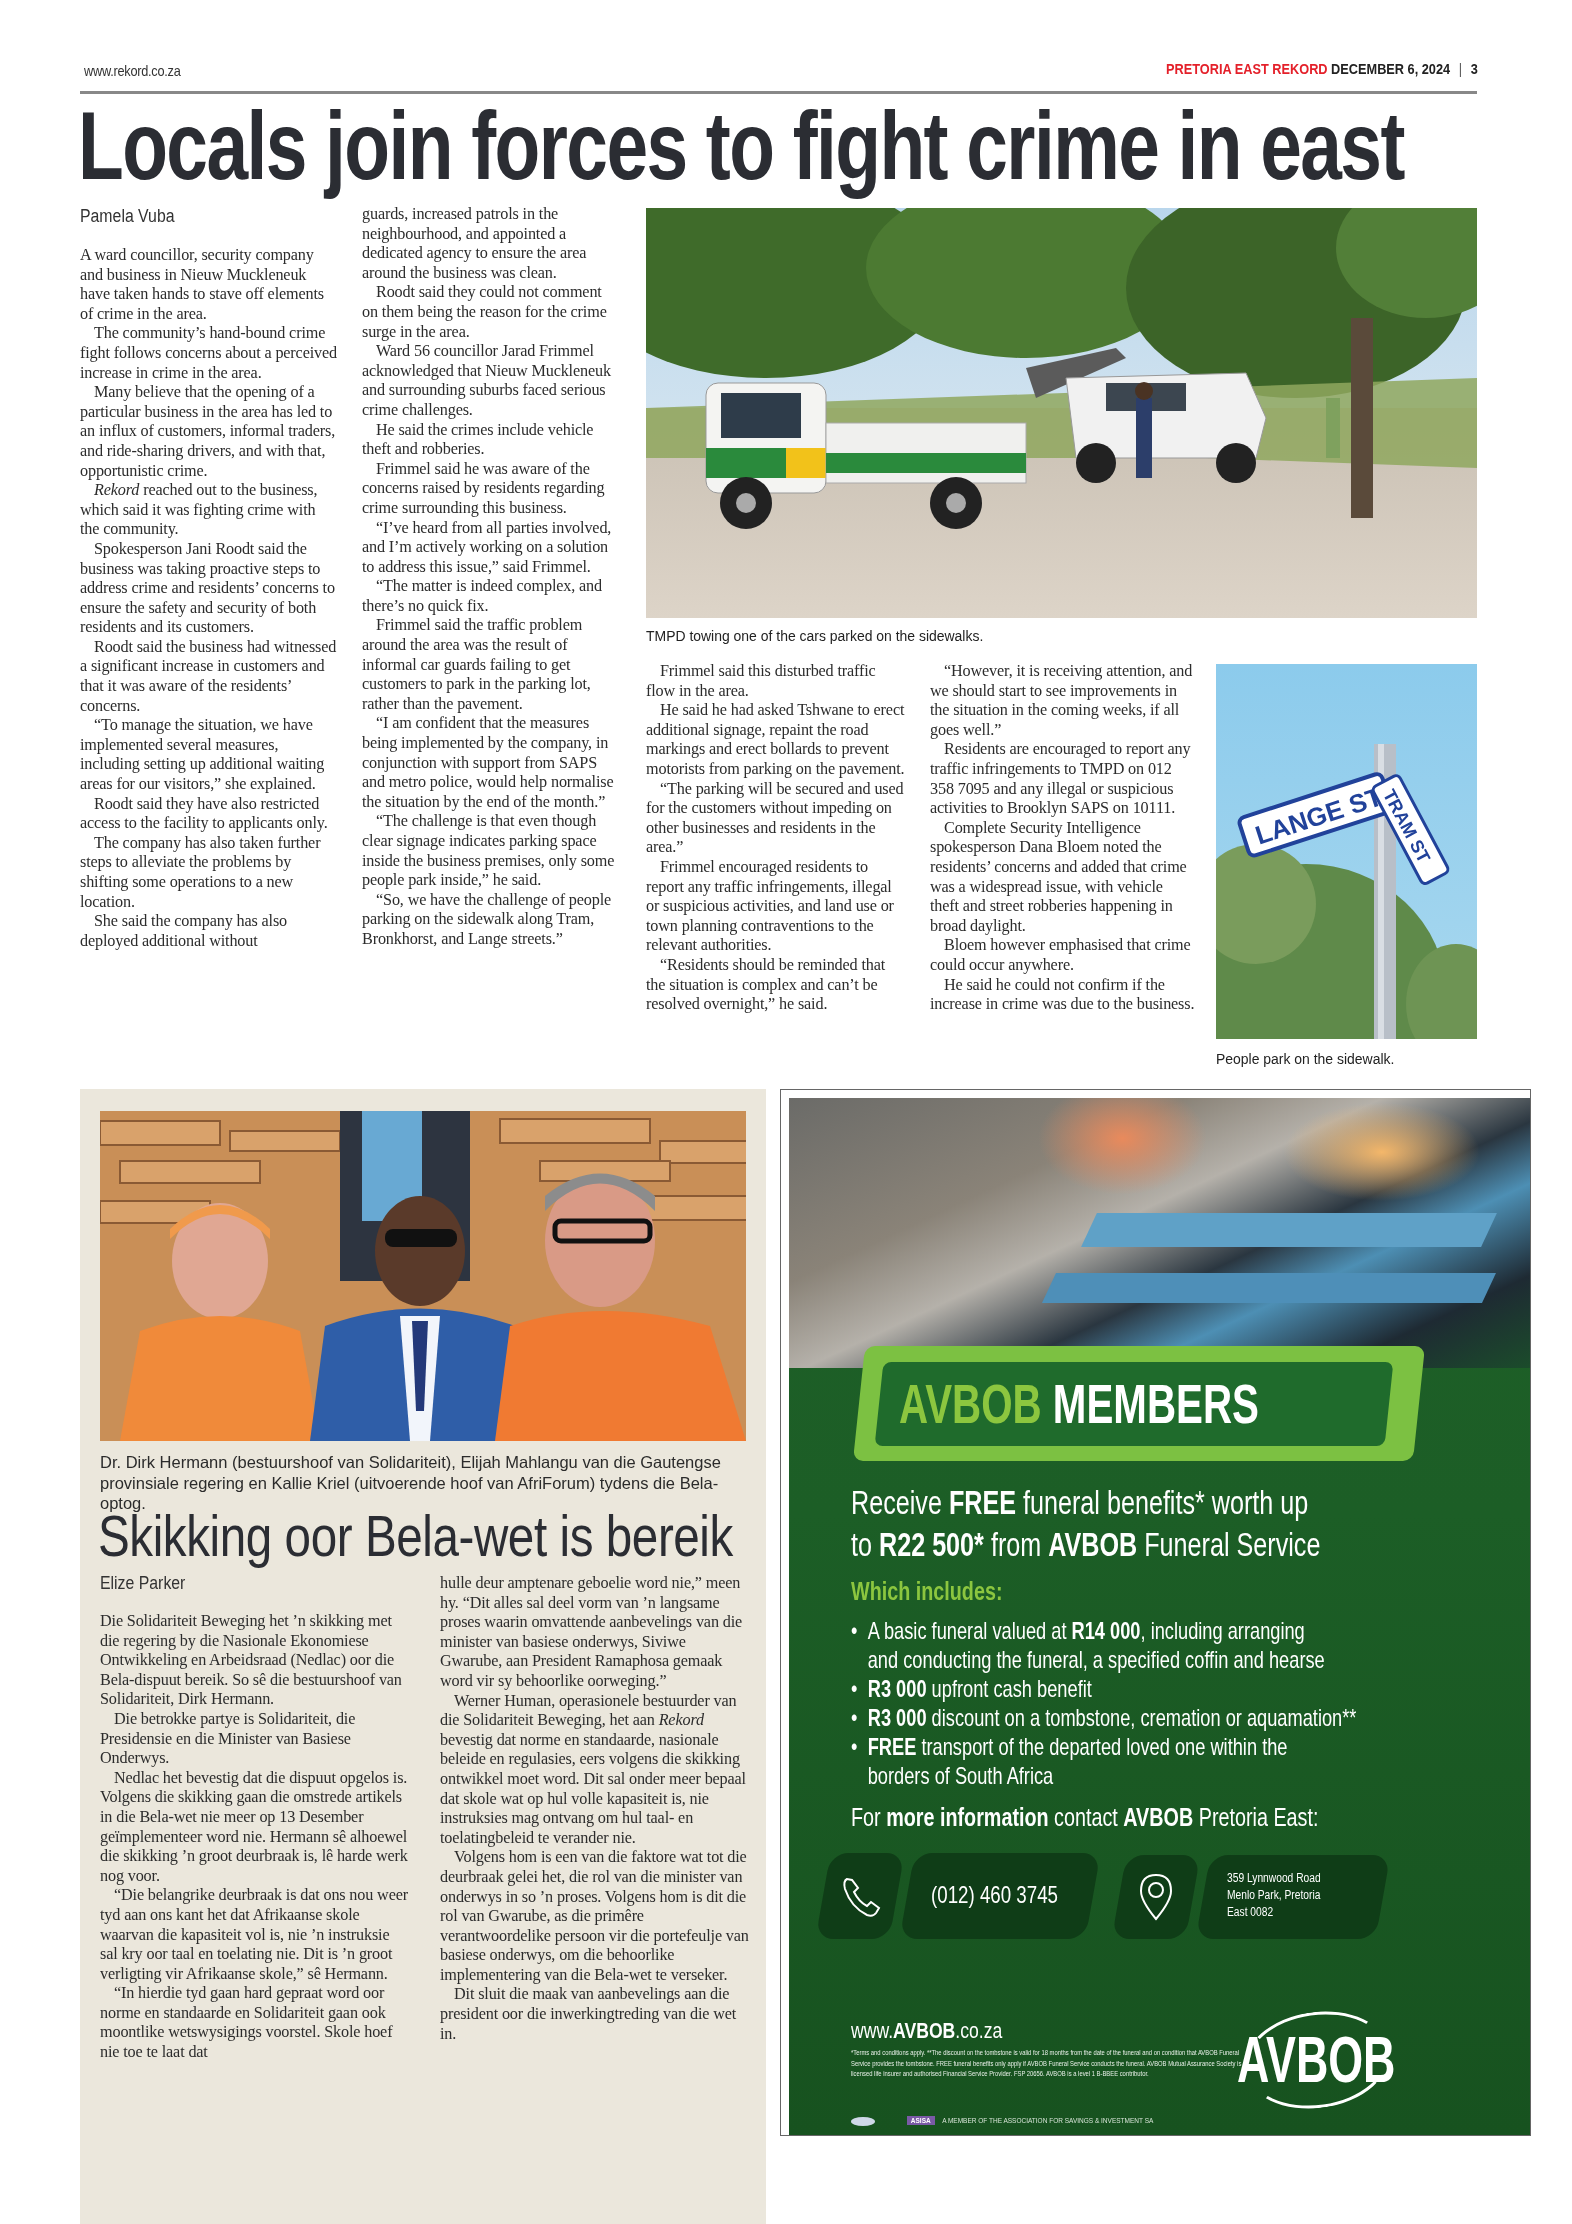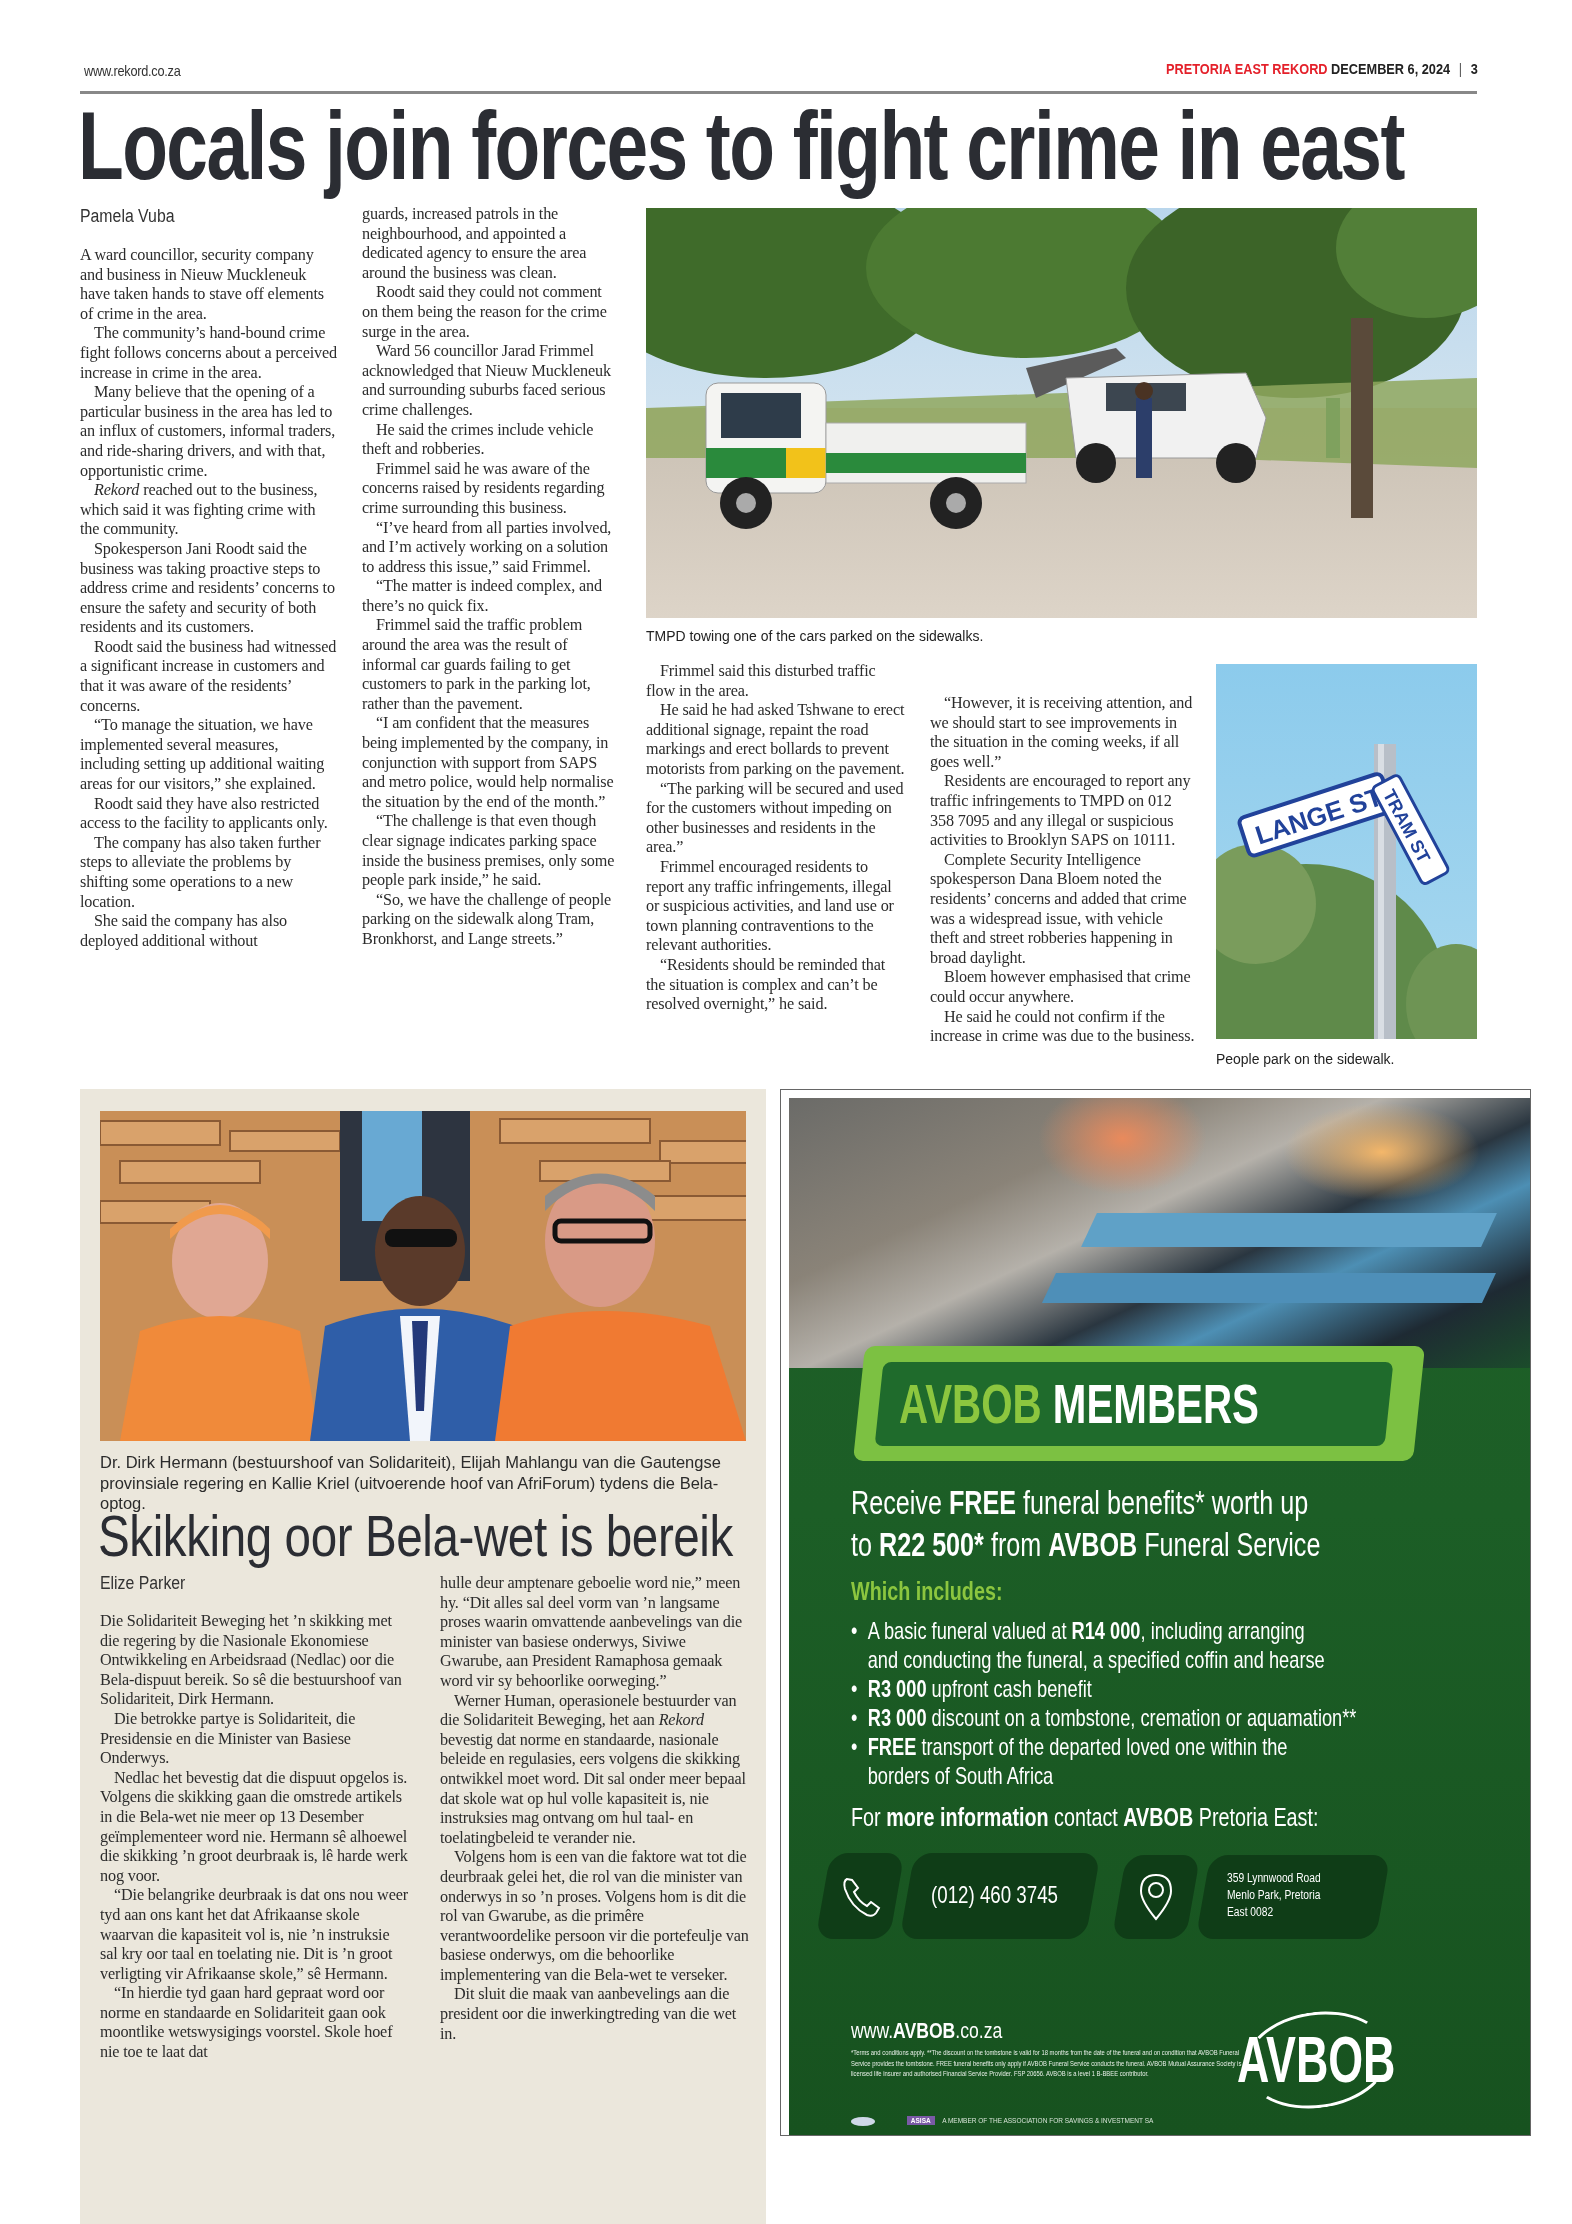--- a/index.html
+++ b/index.html
@@ -141,21 +141,21 @@
 </div>
 <div class="abs caption" style="left:646px;top:627px;">TMPD towing one of the cars parked on the sidewalks.</div>
 
 <div class="abs col" id="col3" style="left:646px;top:662px;width:260px;">
     <p class="ind">Frimmel said this disturbed traffic flow in the area.</p>
     <p class="ind">He said he had asked Tshwane to erect additional signage, repaint the road markings and erect bollards to prevent motorists from parking on the pavement.</p>
     <p class="ind">“The parking will be secured and used for the customers without impeding on other businesses and residents in the area.”</p>
     <p class="ind">Frimmel encouraged residents to report any traffic infringements, illegal or suspicious activities, and land use or town planning contraventions to the relevant authorities.</p>
     <p class="ind">“Residents should be reminded that the situation is complex and can’t be resolved overnight,” he said.</p>
   </div>
-<div class="abs col" id="col4" style="left:930px;top:662px;width:265px;margin-top:32px;">
+<div class="abs col" id="col4" style="left:930px;top:662px;width:265px;">
     <p class="ind">“However, it is receiving attention, and we should start to see improvements in the situation in the coming weeks, if all goes well.”</p>
     <p class="ind">Residents are encouraged to report any traffic infringements to TMPD on 012 358 7095 and any illegal or suspicious activities to Brooklyn SAPS on 10111.</p>
     <p class="ind">Complete Security Intelligence spokesperson Dana Bloem noted the residents’ concerns and added that crime was a widespread issue, with vehicle theft and street robberies happening in broad daylight.</p>
     <p class="ind">Bloem however emphasised that crime could occur anywhere.</p>
     <p class="ind">He said he could not confirm if the increase in crime was due to the business.</p>
   </div>
 
 <div class="abs photo" style="left:1216px;top:664px;width:261px;height:375px;">
   <svg width="261" height="375" viewBox="0 0 261 375">
     <defs>

